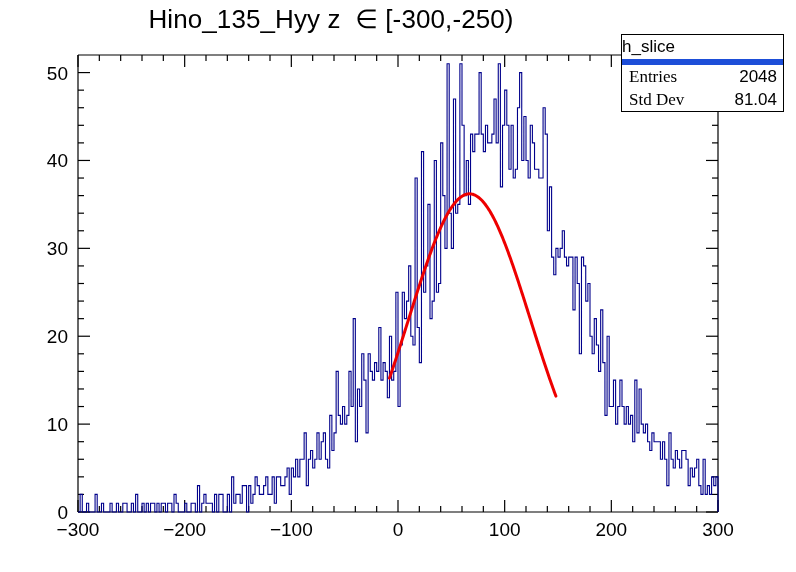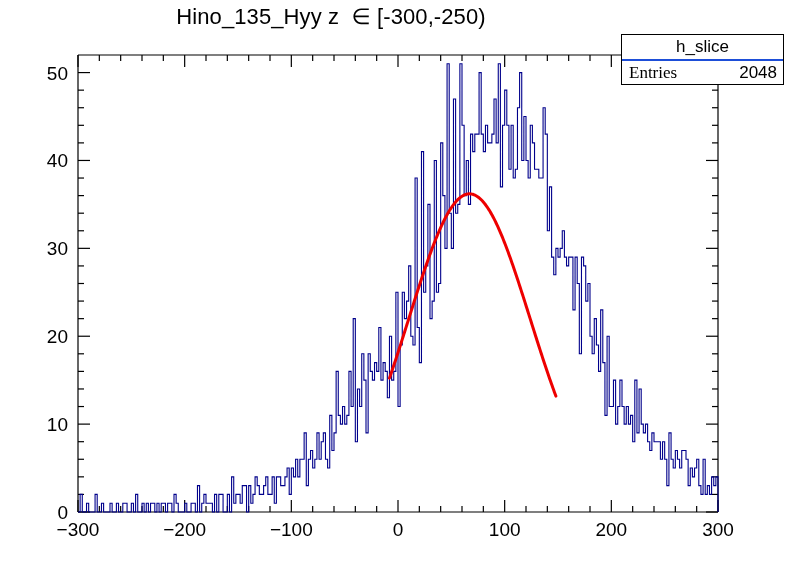--- a/index.html
+++ b/index.html
@@ -21,21 +21,21 @@
     width: 796px;
     height: 572px;
     background: #ffffff;
   }
   #plot-title {
     position: absolute;
     left: 0;
     top: 4px;
     width: 662px;
     text-align: center;
-    font-size: 22px;
+    font-size: 26px;
     color: #000000;
     font-family: "Liberation Sans", sans-serif;
     letter-spacing: 0.1px;
     white-space: pre;
   }
   svg.plot-svg {
     position: absolute;
     left: 0; top: 0;
     width: 796px;
     height: 572px;
@@ -51,23 +51,22 @@
     top: 34px;
     width: 163px;
     border: 1px solid #000000;
     background: #ffffff;
     box-sizing: border-box;
     font-family: "Liberation Sans", sans-serif;
     font-size: 17px;
     color: #000000;
   }
   #stats-title {
-    text-align: center;
     padding: 2px 0 3px 0;
-    border-bottom: 2px solid #1d4ed8;
+    border-bottom: 6px solid #1d4ed8;
     line-height: 19px;
   }
   .stats-row {
     display: flex;
     justify-content: space-between;
     padding: 1px 6px 1px 7px;
     line-height: 21px;
   }
   .stats-key { text-align: left; font-family: Liberation Serif, serif; }
   .stats-val { text-align: right; }
@@ -226,16 +225,20 @@
       </g>
   </svg>
 
   <div id="stats-box">
     <div id="stats-title">h_slice</div>
     <div id="stats-rows">
         <div class="stats-row">
           <span class="stats-key">Entries</span>
           <span class="stats-val">2048</span>
         </div>
+        <div class="stats-row">
+          <span class="stats-key">Std Dev</span>
+          <span class="stats-val">81.04</span>
+        </div>
       </div>
   </div>
 
 </div>
 
 </body></html>

